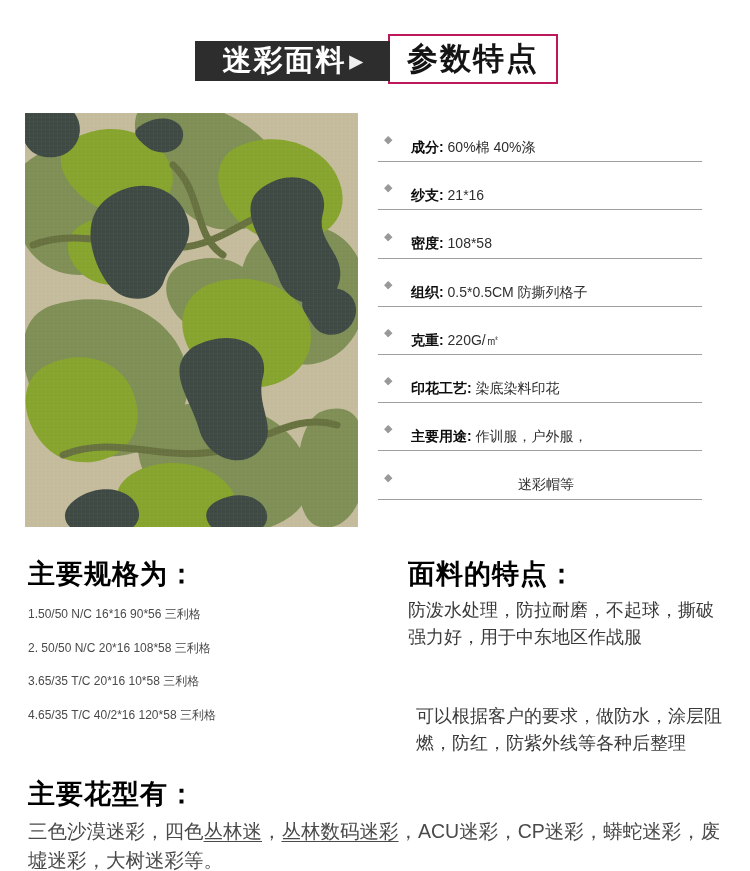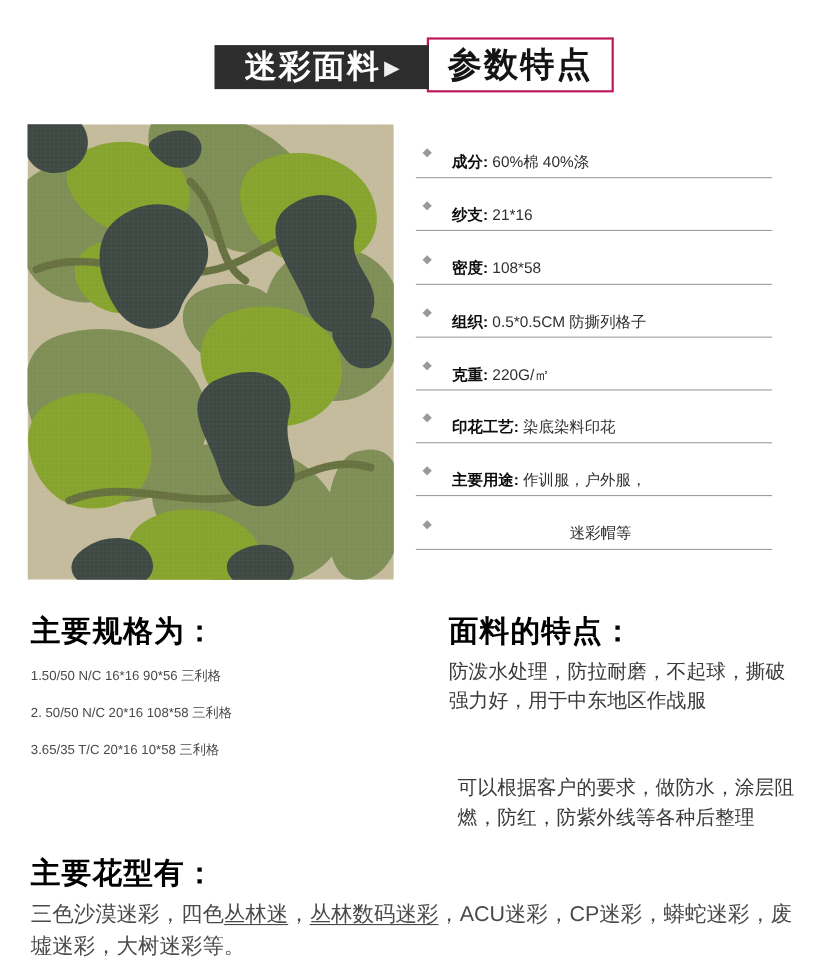--- a/index.html
+++ b/index.html
@@ -179,20 +179,21 @@
         <span class="p-value">迷彩帽等</span>
       </div>
     </div>
   </div>
 
   <div class="h2 specs-head">主要规格为：</div>
   <div class="specs-list">
       <div class="spec-line">1.50/50 N/C 16*16 90*56 三利格</div>
       <div class="spec-line">2. 50/50 N/C 20*16 108*58 三利格</div>
       <div class="spec-line">3.65/35  T/C 20*16 10*58 三利格</div>
+      <div class="spec-line">4.65/35 T/C  40/2*16 120*58 三利格</div>
     </div>
 
   <div class="h2 feat-head">面料的特点：</div>
   <div class="para feat-body">防泼水处理，防拉耐磨，不起球，撕破强力好，用于中东地区作战服</div>
 
   <div class="para finish-body">可以根据客户的要求，做防水，涂层阻燃，防红，防紫外线等各种后整理</div>
 
   <div class="h2 pattern-head">主要花型有：</div>
   <div class="pattern-body"><span>三色沙漠迷彩，四色</span><span class="u">丛林迷</span><span>，</span><span class="u">丛林数码迷彩</span><span>，ACU迷彩，CP迷彩，蟒蛇迷彩，废墟迷彩，大树迷彩等。</span></div>
 

